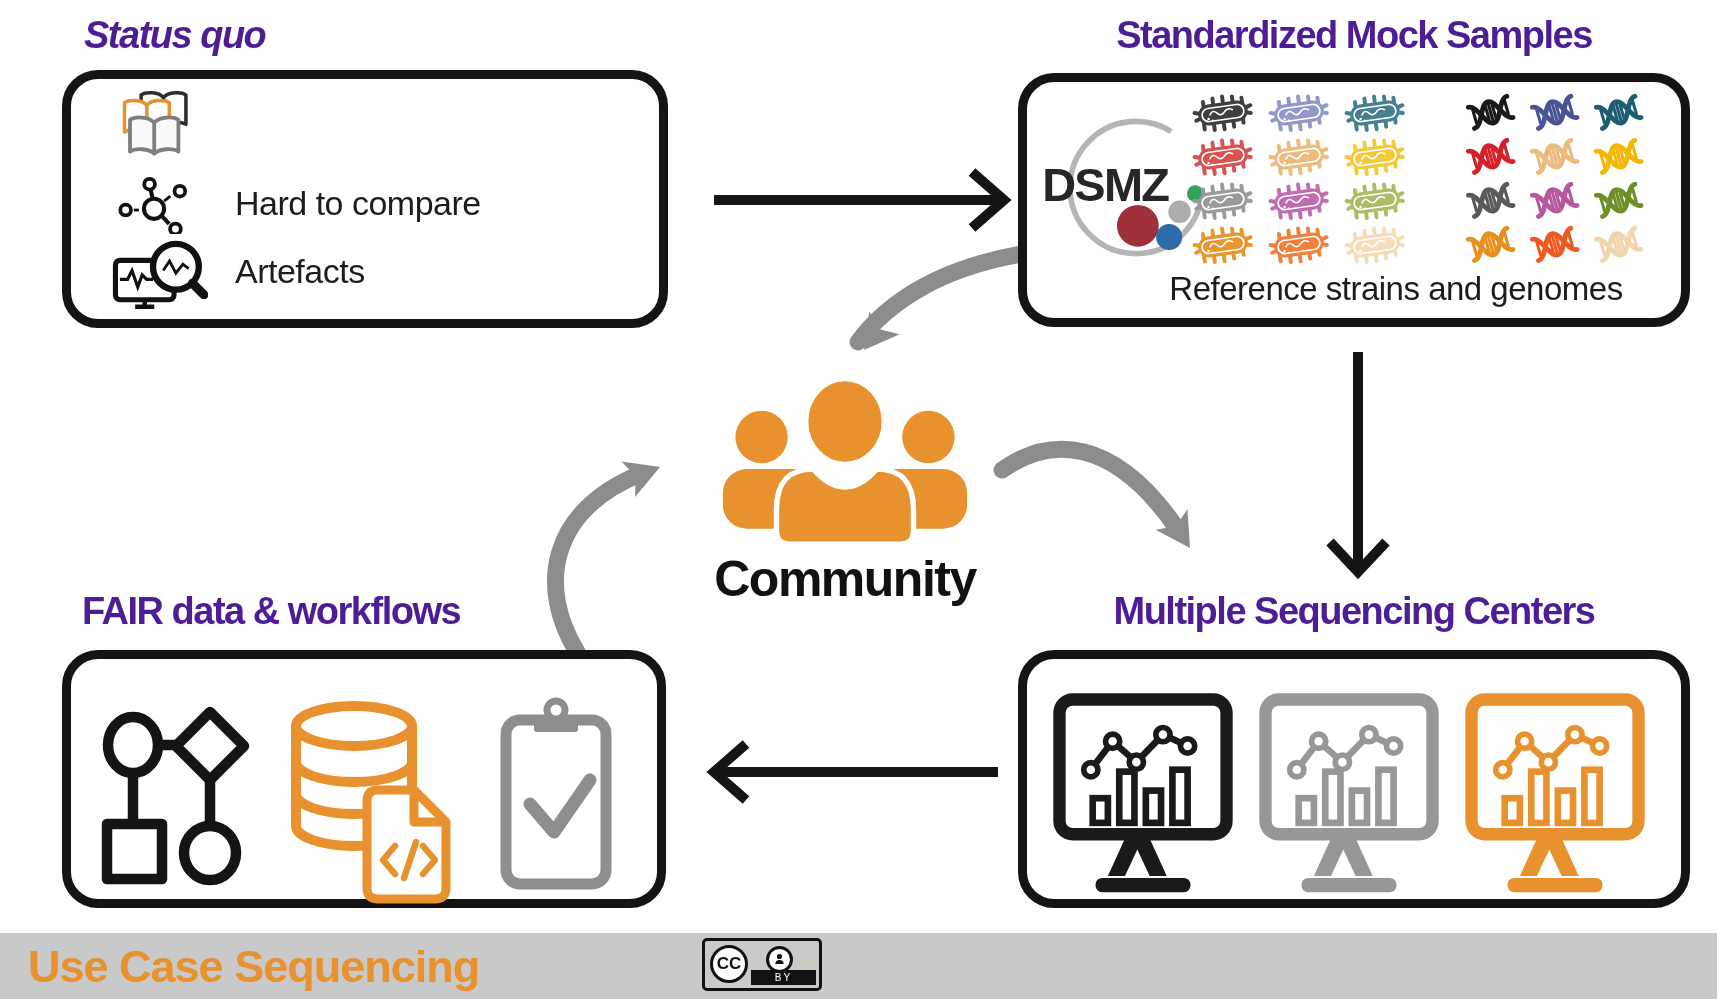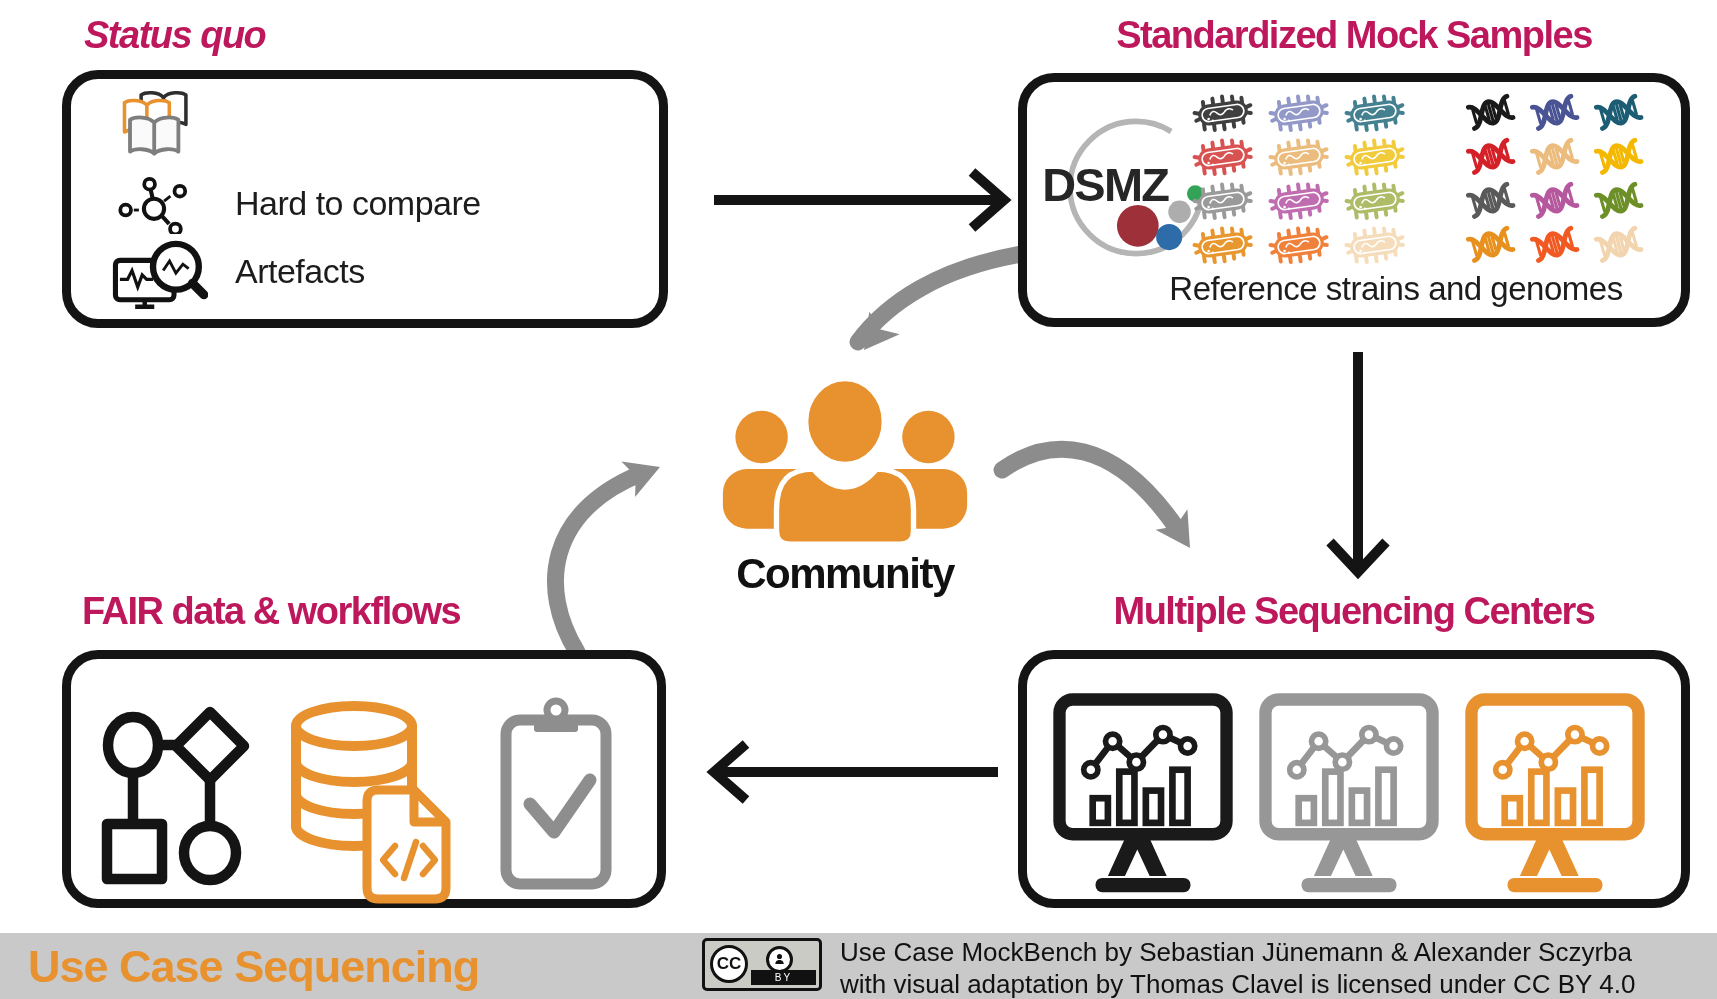--- a/index.html
+++ b/index.html
@@ -1,24 +1,24 @@
 <!DOCTYPE html>
 <html><head>
 <meta charset="utf-8">
 <style>
   html,body{margin:0;padding:0;background:#ffffff;}
   *{box-sizing:border-box;font-family:"Liberation Sans",sans-serif;}
   #canvas{position:relative;width:1717px;height:999px;background:#fff;overflow:hidden;}
   .abs{position:absolute;}
   .box{border:9px solid #141414;border-radius:36px;background:#fff;}
-  .title{font-weight:bold;font-size:38px;color:#be185d;letter-spacing:-1.5px;white-space:nowrap;}
+  .title{font-weight:bold;font-size:38px;color:#4c1d95;letter-spacing:-1.5px;white-space:nowrap;}
   .title.center{text-align:center;}
   .item-label{font-size:34px;color:#1c1c1c;letter-spacing:-0.5px;white-space:nowrap;}
   .caption{font-size:33px;color:#1c1c1c;text-align:center;letter-spacing:-0.5px;white-space:nowrap;margin-left:16px;}
-  .community-label{font-weight:bold;font-size:42px;color:#111;letter-spacing:-1.5px;text-align:center;}
+  .community-label{font-weight:bold;font-size:50px;color:#111;letter-spacing:-1.5px;text-align:center;}
   
   #bacteria-grid{display:grid;grid-template-columns:repeat(3,70px);grid-auto-rows:42px;column-gap:6px;row-gap:2px;}
   #dna-grid{display:grid;grid-template-columns:repeat(3,60px);grid-auto-rows:40px;column-gap:4px;row-gap:4px;}
   #bacteria-grid svg,#dna-grid svg{width:100%;height:100%;display:block;}
   #monitors-row{display:flex;gap:16px;}
   #monitors-row svg{width:190px;height:205px;display:block;}
   
   #footer-bar{left:0;top:933px;width:1717px;height:66px;background:#c9c9c9;}
   #brand{left:28px;top:941px;font-weight:bold;font-size:45px;color:#E8912F;letter-spacing:-1px;white-space:nowrap;}
   #license{left:840px;top:936px;font-size:26px;color:#111;line-height:32px;white-space:nowrap;}
@@ -308,18 +308,14 @@
       <svg width="15" height="15" viewBox="0 0 20 20">
         <circle cx="10" cy="6" r="3.4" fill="#111"></circle>
         <path d="M10,10.5 c-4.2,0 -5.6,3 -5.6,5.5 h11.2 c0,-2.5 -1.4,-5.5 -5.6,-5.5 z" fill="#111"></path>
       </svg>
     </div>
     <div id="cc-by-strip">
       <span>BY</span>
     </div>
   </div>
 
-  <div id="license" class="abs">
-    <div>Use Case MockBench by Sebastian Jünemann &amp; Alexander Sczyrba</div>
-    <div>with visual adaptation by Thomas Clavel is licensed under CC BY 4.0</div>
-  </div>
 
 </div>
 
 </body></html>

